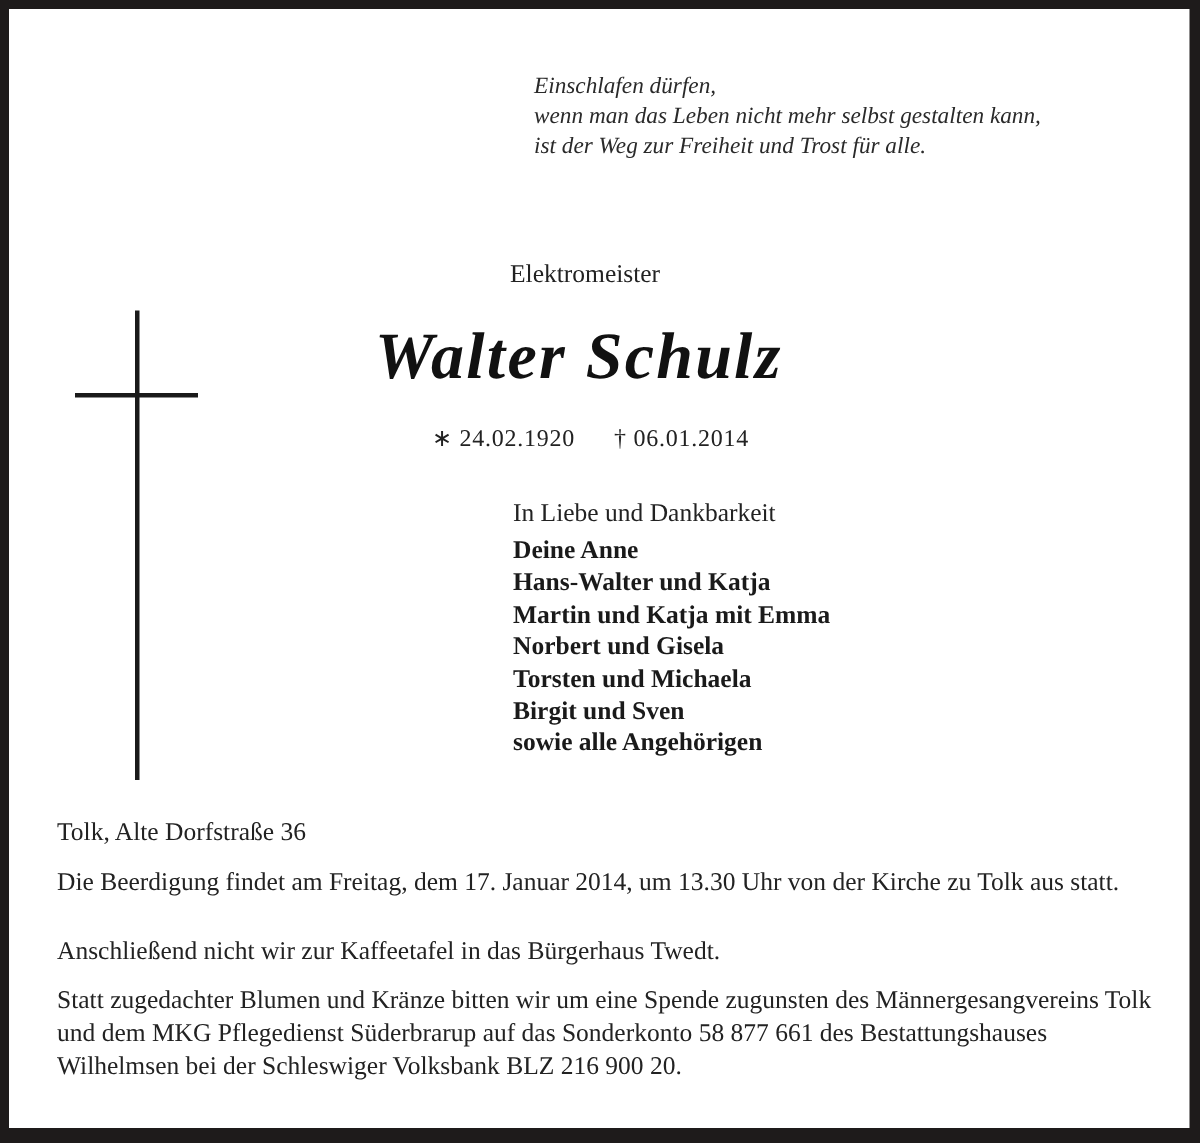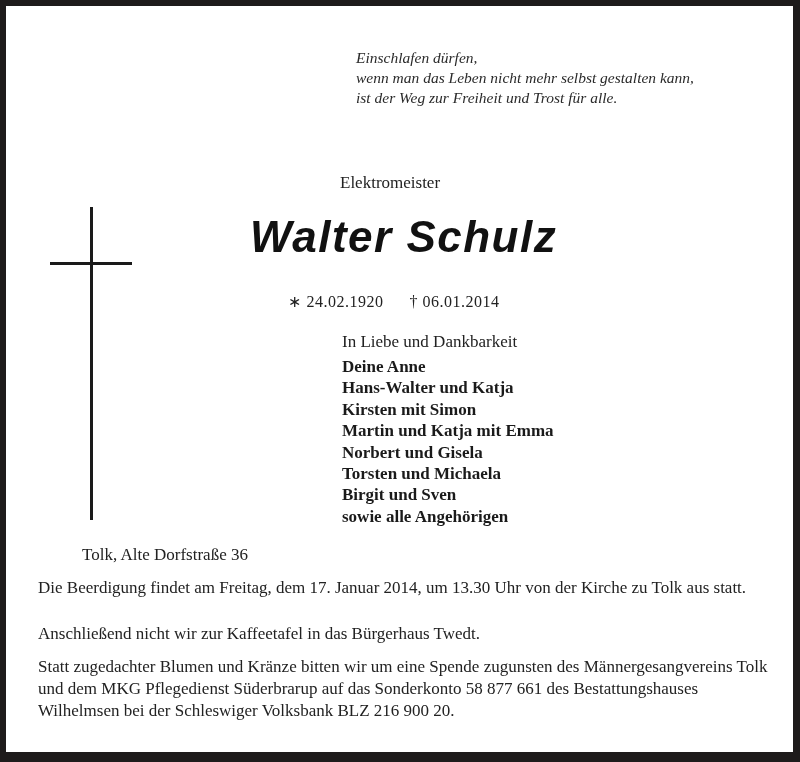--- a/index.html
+++ b/index.html
@@ -30,55 +30,54 @@
   .body-text {
     font-family: "Liberation Serif", serif;
     font-size: 17px;
     line-height: 22px;
     color: #222;
   }
   .intro { left: 32px; top: 120px; width: 760px; letter-spacing: -0.1px; }
   .profession { left: 334px; top: 166px; }
   .name {
     left: 244px; top: 206px;
-    font-family: Liberation Sans, sans-serif;
+    font-family: Liberation Serif, serif;
     font-style: italic;
     font-weight: bold;
     font-size: 44px;
     letter-spacing: 1.5px;
     color: #111;
   }
   .dates {
     left: 282px; top: 276px;
     font-family: "Liberation Serif", serif;
     font-size: 16px;
     color: #222;
     letter-spacing: 0.5px;
-    margin-top: 10px;
   }
   .dates span { margin-right: 26px; }
   .cross-v {
     position: absolute; left: 84px; top: 201px;
     width: 3px; height: 313px; background: #1a1a1a;
   }
   .cross-h {
     position: absolute; left: 44px; top: 256px;
     width: 82px; height: 3px; background: #1a1a1a;
   }
   .thanks { left: 336px; top: 325px; }
   .family {
     left: 336px; top: 350px;
     font-family: "Liberation Serif", serif;
     font-weight: bold;
     font-size: 17px;
     line-height: 21.4px;
     color: #1a1a1a;
   }
   .family div { white-space: nowrap; }
-  .address { left: 32px; top: 538px; margin-left: 44px; }
+  .address { left: 32px; top: 538px; }
   .funeral { left: 32px; top: 571px; white-space: normal; width: 740px; }
   .coffee { left: 32px; top: 617px; }
   .donation { left: 32px; top: 650px; white-space: normal; width: 745px; }
 </style>
 </head>
 <body>
 
 <div class="sheet">
 
   <div class="abs motto">
@@ -99,21 +98,20 @@
 
   <div class="abs dates">
     <span>∗ 24.02.1920</span><span>† 06.01.2014</span>
   </div>
 
   <div class="abs body-text thanks">In Liebe und Dankbarkeit</div>
 
   <div class="abs family">
     <div>Deine Anne</div>
     <div>Hans-Walter und Katja</div>
-    <div>Kirsten mit Simon</div>
     <div>Martin und Katja mit Emma</div>
     <div>Norbert und Gisela</div>
     <div>Torsten und Michaela</div>
     <div>Birgit und Sven</div>
     <div>sowie alle Angehörigen</div>
   </div>
 
   <div class="abs body-text address">Tolk, Alte Dorfstraße 36</div>
 
   <div class="abs body-text funeral">Die Beerdigung findet am Freitag, dem 17. Januar 2014, um 13.30 Uhr von der Kirche zu Tolk aus statt.</div>

